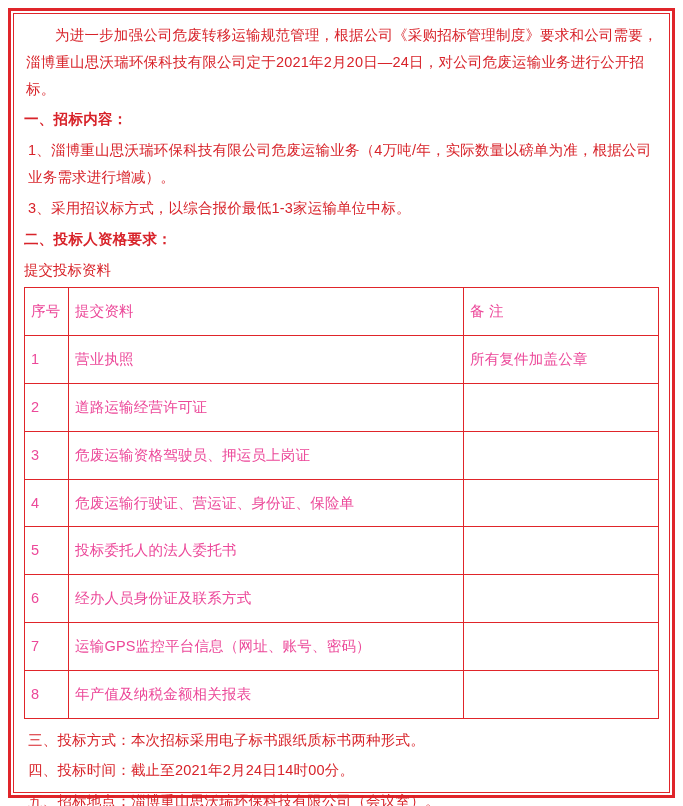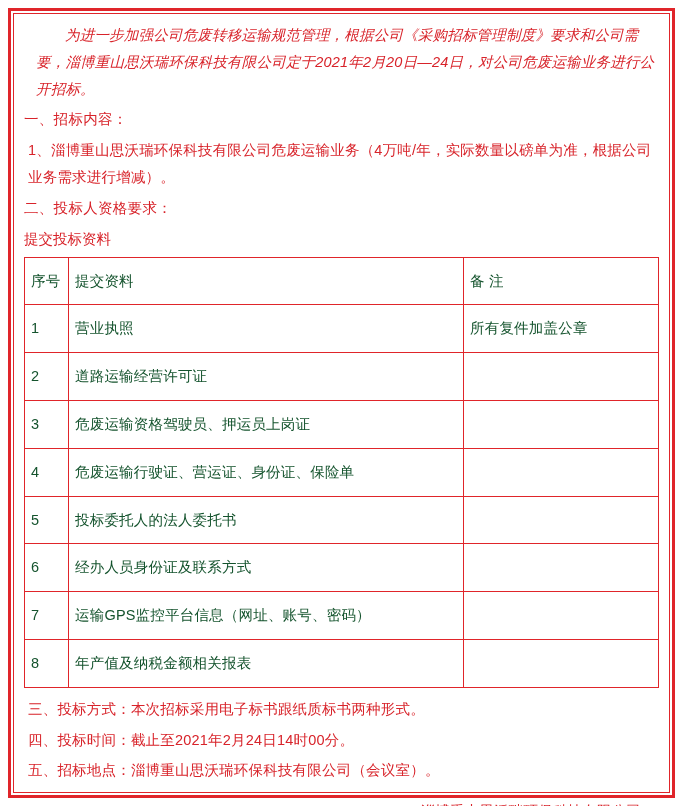--- a/index.html
+++ b/index.html
@@ -44,47 +44,46 @@
     left: 24px;
     top: 22px;
     width: 635px;
     box-sizing: border-box;
     font-size: 14.5px;
     line-height: 1.85;
     color: #d8232a;
   }
   .para {
     text-indent: 2em;
-    margin: 0 0 2px 12px;
+    margin: 0 0 2px 2px;
     letter-spacing: 0.2px;
-    font-style: italic;
   }
   .heading {
-    font-weight: normal;
+    font-weight: bold;
     margin: 4px 0 0 0;
     letter-spacing: 0.3px;
   }
   .line {
     margin: 4px;
     letter-spacing: 0.2px;
   }
   .tbl-label {
     margin: 4px 0 4px 0;
   }
   table.doc-table {
     width: 100%;
     border-collapse: collapse;
     table-layout: fixed;
     margin: 2px 0 8px 0;
     font-size: 14.5px;
   }
   table.doc-table td, table.doc-table th {
     border: 1px solid #e0252a;
     padding: 10px 6px;
-    color: #14532d;
+    color: #ec4899;
     font-weight: normal;
     text-align: left;
     height: 23px;
     vertical-align: middle;
     letter-spacing: 0.2px;
   }
   table.doc-table col.c-no { width: 44px; }
   table.doc-table col.c-doc { width: 395px; }
   table.doc-table col.c-remark { width: auto; }
   .tail {
@@ -105,20 +104,21 @@
 <div class="page">
   <div class="border-outer"></div>
   <div class="border-inner"></div>
 
   <div class="content">
 
     <p class="para">为进一步加强公司危废转移运输规范管理，根据公司《采购招标管理制度》要求和公司需要，淄博重山思沃瑞环保科技有限公司定于2021年2月20日—24日，对公司危废运输业务进行公开招标。</p>
 
     <p class="heading">一、招标内容：</p>
     <p class="line">1、淄博重山思沃瑞环保科技有限公司危废运输业务（4万吨/年，实际数量以磅单为准，根据公司业务需求进行增减）。</p>
+    <p class="line">3、采用招议标方式，以综合报价最低1-3家运输单位中标。</p>
 
     <p class="heading">二、投标人资格要求：</p>
     <p class="tbl-label">提交投标资料</p>
 
     <table class="doc-table">
       <colgroup>
         <col class="c-no">
         <col class="c-doc">
         <col class="c-remark">
       </colgroup>

